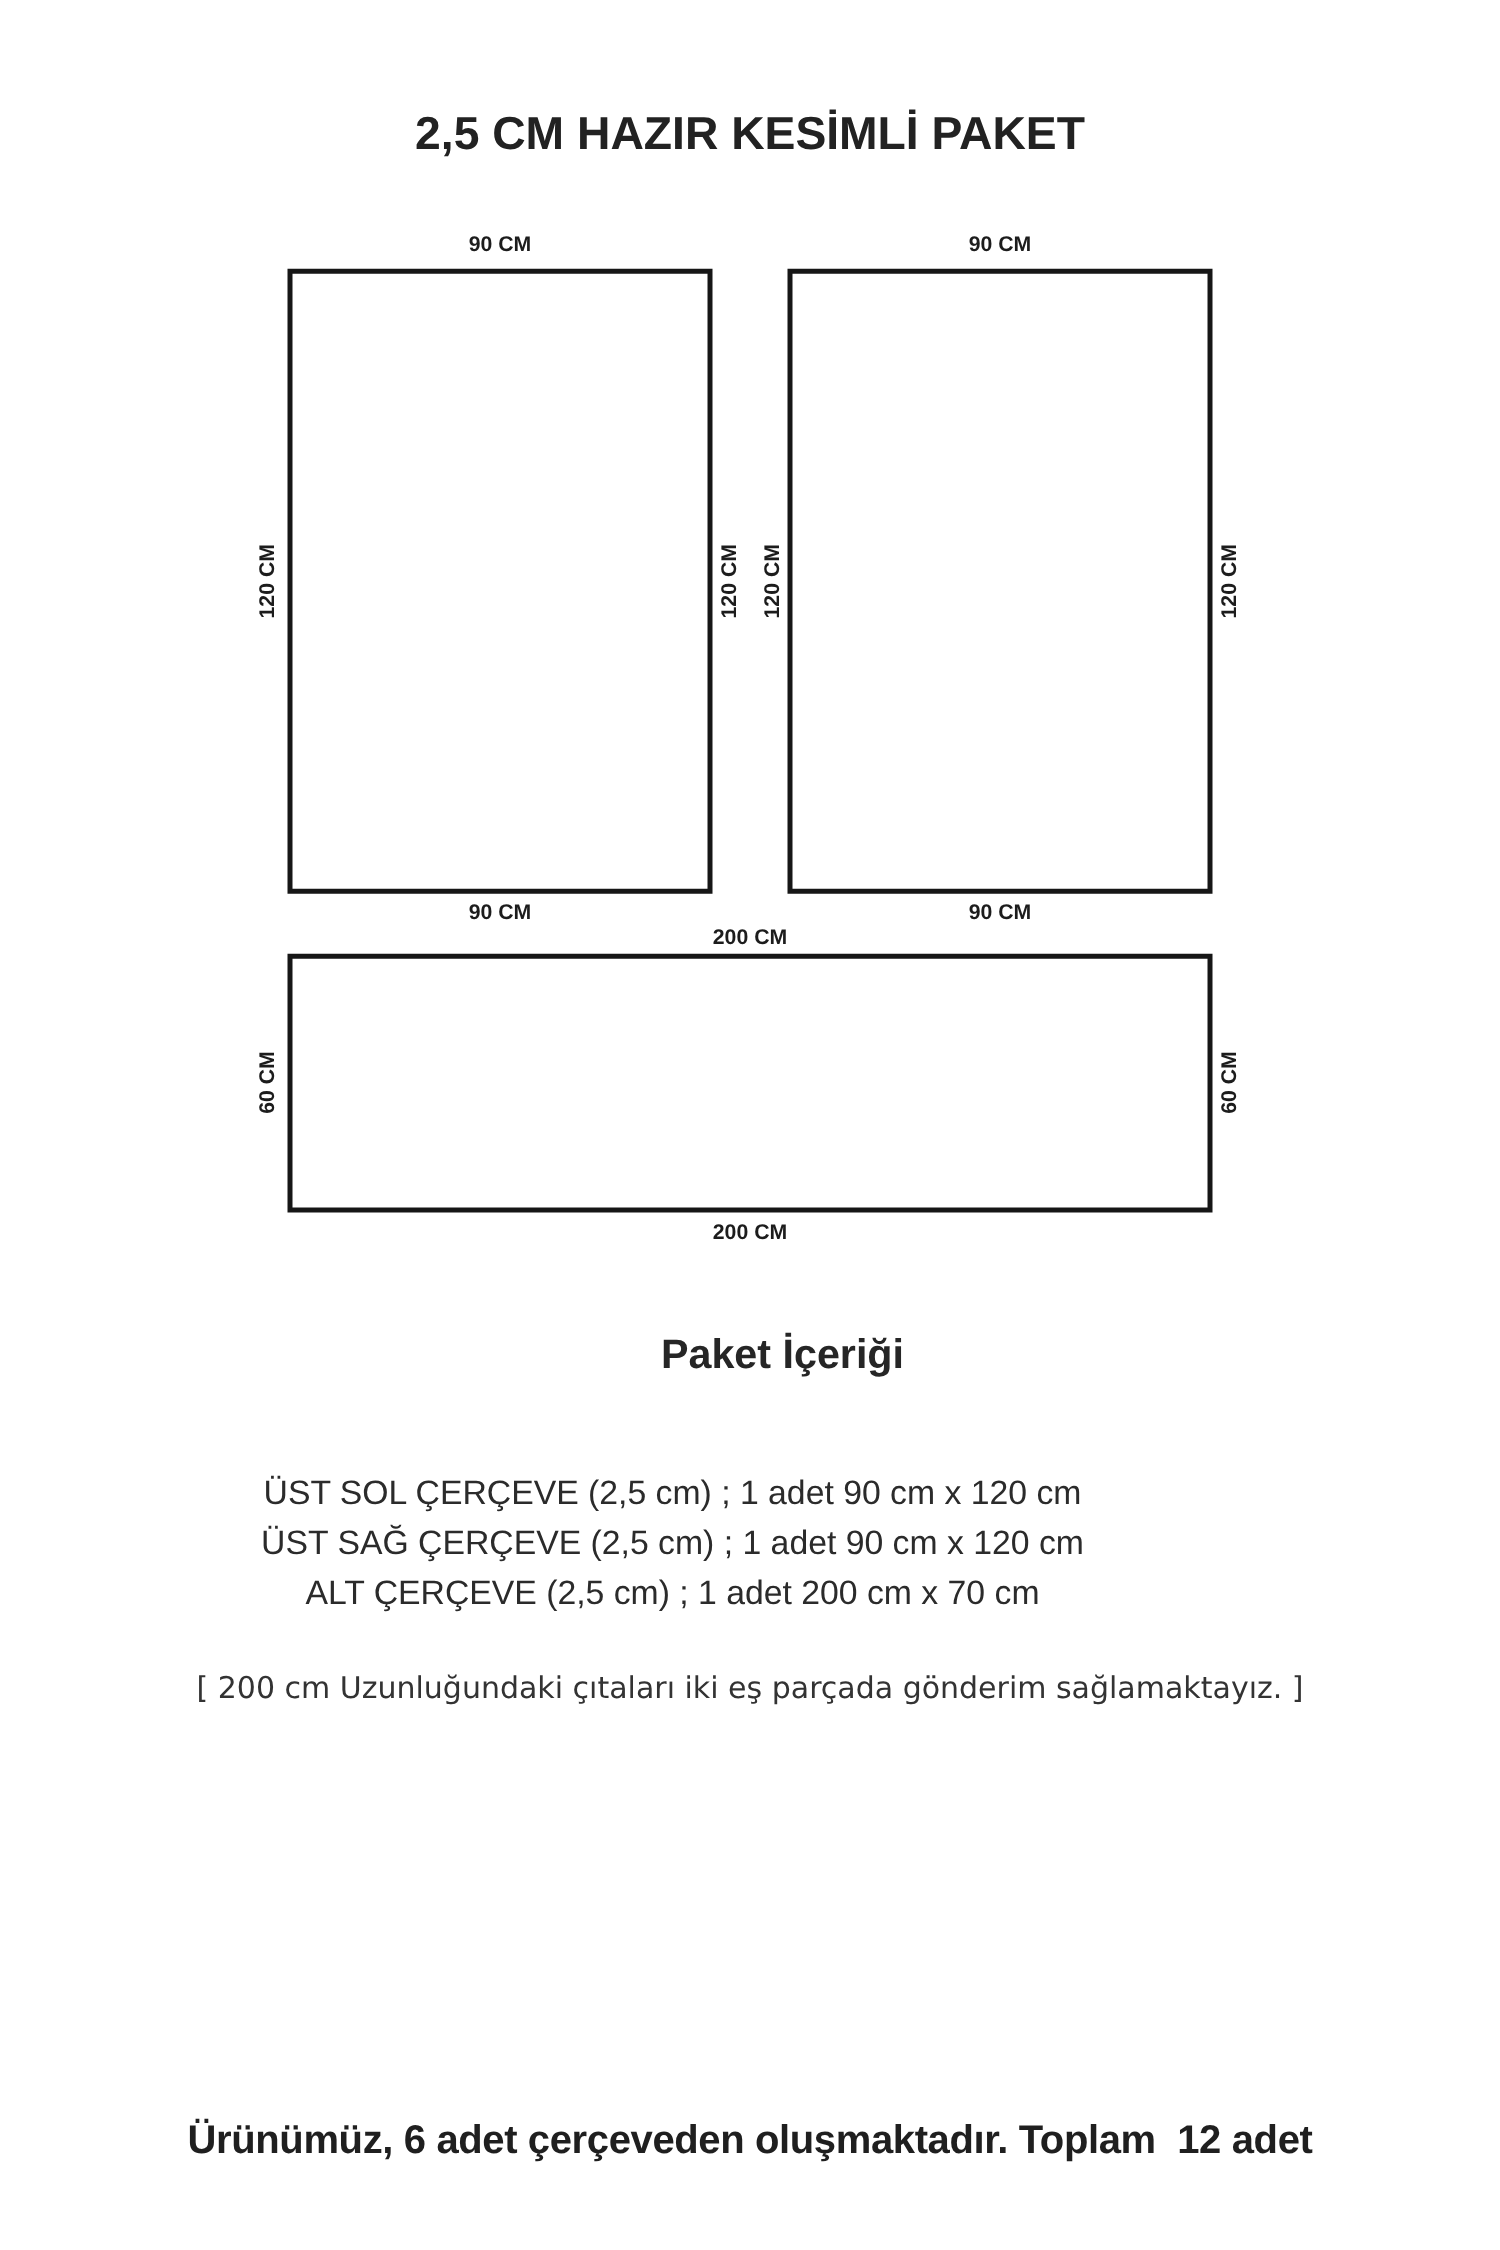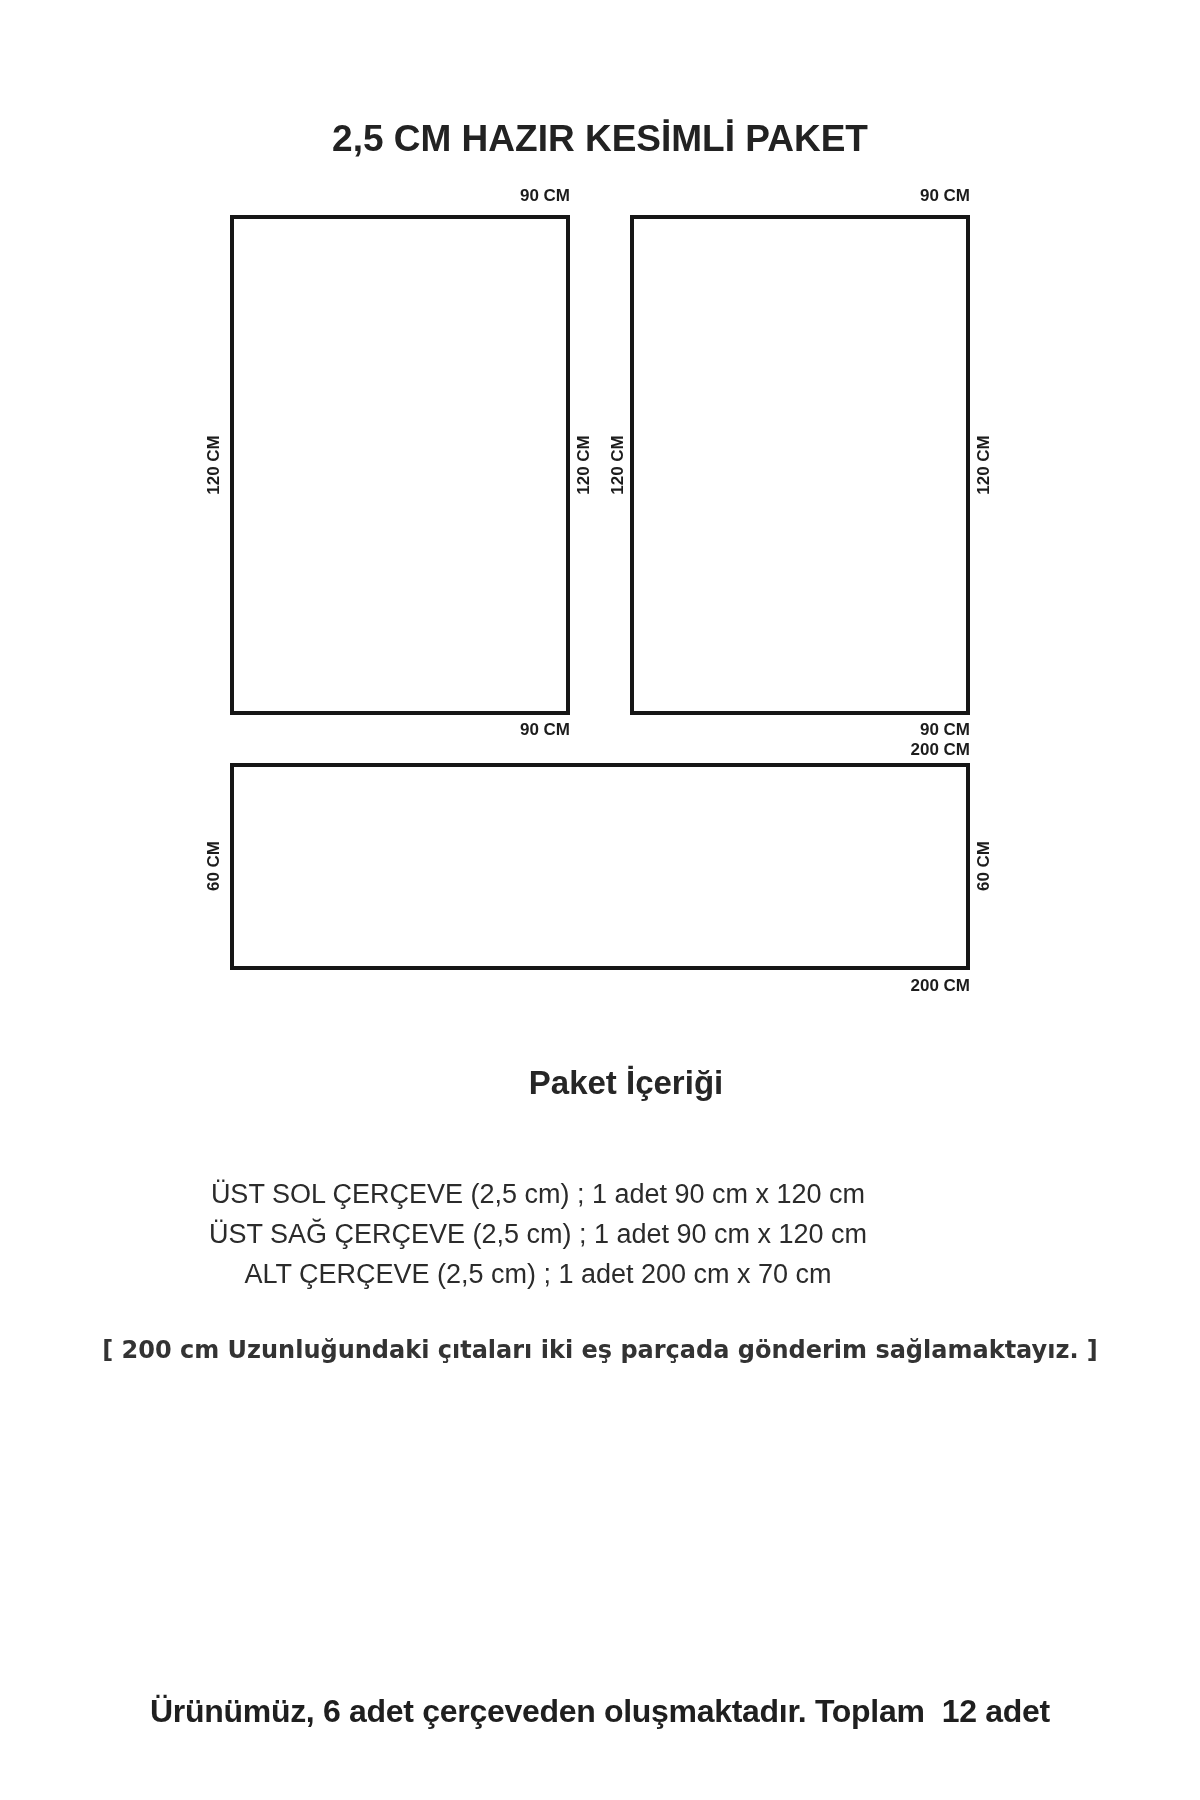--- a/index.html
+++ b/index.html
@@ -13,21 +13,21 @@
     height: 1800px;
     background: #ffffff;
     font-family: "Liberation Sans", sans-serif;
     color: #1f1f1f;
     overflow: hidden;
   }
   .abs { position: absolute; }
 
   .page-title {
     left: 0;
-    top: 116px;
+    top: 84px;
     width: 1200px;
     text-align: center;
     font-size: 37px;
     font-weight: 700;
     line-height: 46px;
     letter-spacing: 0px;
     color: #222222;
   }
 
   .rect {
@@ -41,21 +41,21 @@
 
   .dim-label {
     font-size: 17px;
     font-weight: 700;
     color: #1c1c1c;
     text-align: center;
     line-height: 24px;
     white-space: nowrap;
   }
   
-  .h-label { text-align: right; }
+  .h-label { text-align: center; }
 
   
   .vlabel { width: 0; height: 0; }
   .vlabel > span {
     position: absolute;
     transform: translate(-50%, -50%) rotate(-90deg);
     white-space: nowrap;
     font-size: 17px;
     font-weight: 700;
     color: #1c1c1c;
@@ -83,21 +83,21 @@
     line-height: 40px;
     color: #2b2b2b;
   }
 
   .note-line {
     left: 0;
     top: 1332px;
     width: 1200px;
     text-align: center;
     font-size: 24px;
-    font-weight: 700;
+    font-weight: 400;
     line-height: 36px;
     color: #333333;
     font-family: "DejaVu Sans", sans-serif;
   }
 
   .footer-text {
     left: 0;
     top: 1596px;
     width: 1200px;
     text-align: center;

